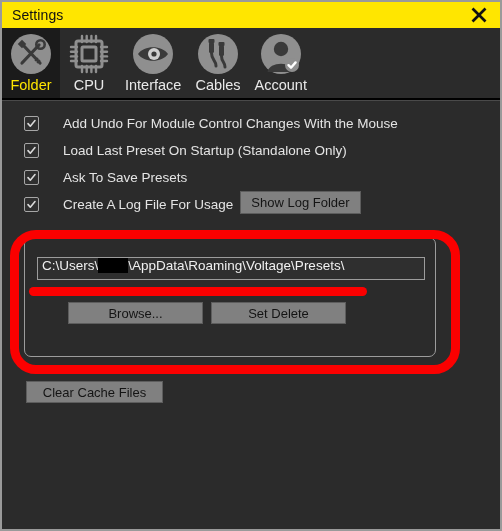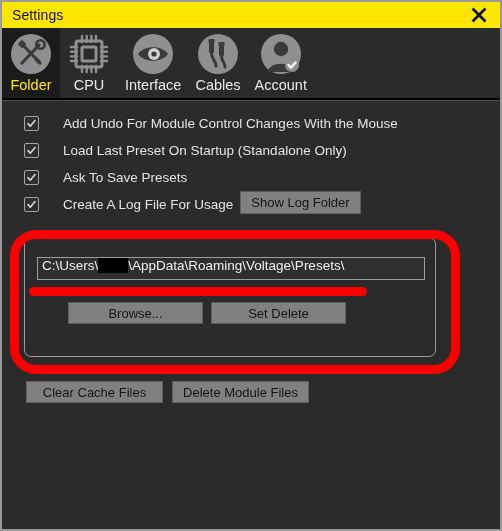--- a/index.html
+++ b/index.html
@@ -381,19 +381,18 @@
         <span class="path-seg">C:\Users\</span>
         <span id="path-redaction"></span>
         <span class="path-seg">\AppData\Roaming\Voltage\Presets\</span>
       </div>
 
       <div class="btn" style="left:43px; top:64px; width:135px; height:22px;">Browse...</div>
       <div class="btn" style="left:186px; top:64px; width:135px; height:22px;">Set Delete</div>
     </div>
 
     <div class="btn" style="left:24px; top:280px; width:137px; height:22px;">Clear Cache Files</div>
-    <div class="btn" style="left:170px; top:280px; width:137px; height:22px;">Delete Module Files</div>
   </div>
 
   <div id="red-outline"></div>
   <div id="red-underline"></div>
 
 </div>
 
 </body></html>

